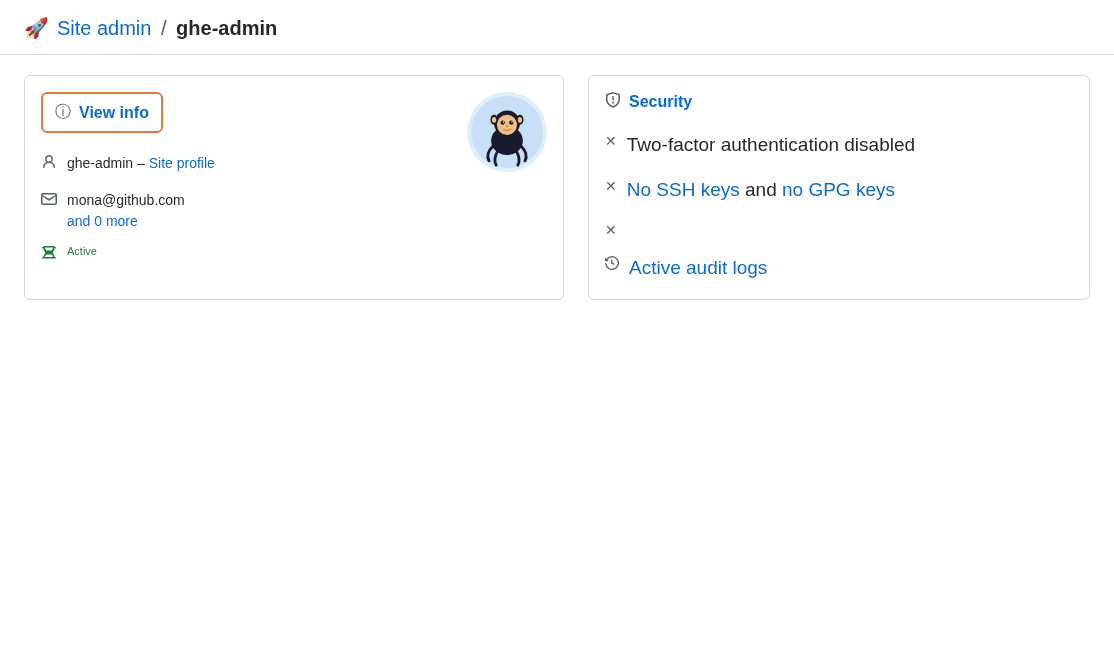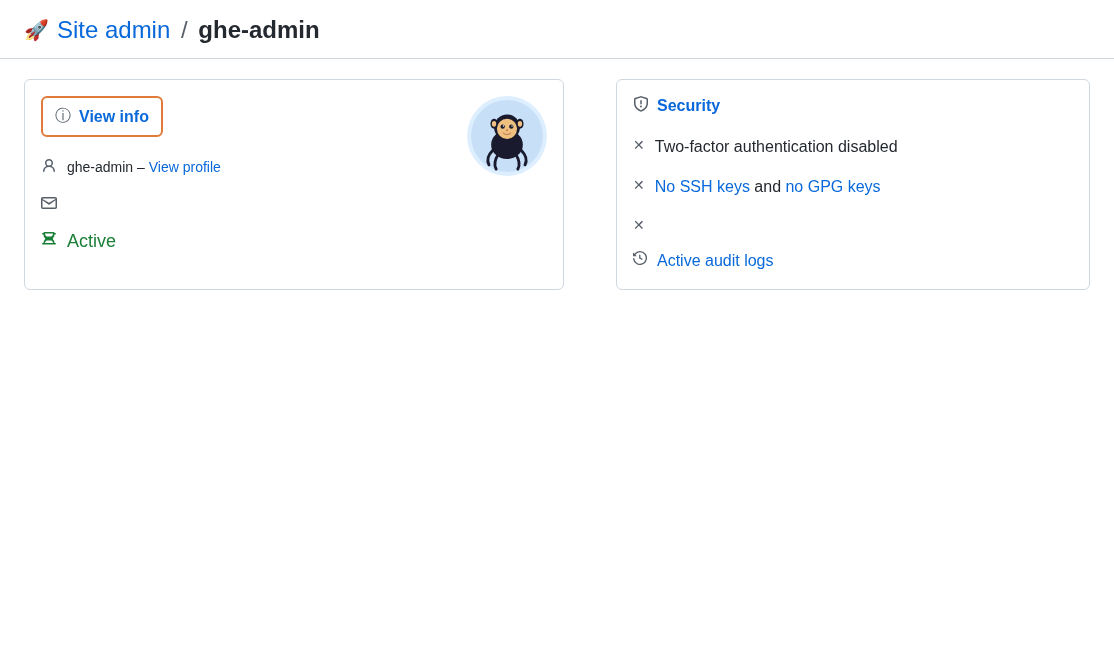--- a/index.html
+++ b/index.html
@@ -18,21 +18,21 @@
       display: flex;
       align-items: center;
       gap: 8px;
     }
 
     .header-rocket {
       font-size: 20px;
     }
 
     .header-title {
-      font-size: 24px;
+      font-size: 20px;
       color: #24292f;
     }
 
     .header-title .site-admin-link {
       color: #0969da;
       text-decoration: none;
       font-weight: 400;
     }
 
     .header-title .separator {
@@ -59,21 +59,20 @@
       padding: 16px;
       margin-right: 24px;
       position: relative;
     }
 
     .right-panel {
       flex: 1;
       border: 1px solid #d0d7de;
       border-radius: 6px;
       padding: 16px;
-      margin-left: 28px;
     }
 
     .section-header {
       display: flex;
       align-items: center;
       gap: 8px;
       margin-bottom: 20px;
     }
 
     .section-header.user-info-header {
@@ -149,21 +148,21 @@
     }
 
     .link {
       color: #0969da;
       text-decoration: none;
       cursor: pointer;
     }
 
     .active-label {
       color: #1a7f37;
-      font-size: 18px;
+      font-size: 11px;
     }
 
     .active-icon {
       color: #1a7f37;
       font-size: 16px;
     }
 
     .security-rows {
       display: flex;
       flex-direction: column;
@@ -179,21 +178,21 @@
     .x-icon {
       color: #57606a;
       font-size: 14px;
       margin-top: 2px;
       flex-shrink: 0;
       font-weight: 300;
     }
 
     .security-row-text {
       color: #24292f;
-      font-size: 16px;
+      font-size: 19px;
       line-height: 1.5;
     }
 
     .audit-icon {
       color: #57606a;
       font-size: 14px;
       margin-top: 2px;
       flex-shrink: 0;
     }
   </style>
@@ -259,32 +258,36 @@
         <span class="info-row-icon">
           <svg width="16" height="16" viewBox="0 0 16 16" fill="#57606a" xmlns="http://www.w3.org/2000/svg">
             <path d="M10.5 5a2.5 2.5 0 1 1-5 0 2.5 2.5 0 0 1 5 0zm.061 3.073a4 4 0 1 0-5.123 0 6.004 6.004 0 0 0-3.431 5.142.75.75 0 0 0 1.498.07 4.5 4.5 0 0 1 8.99 0 .75.75 0 1 0 1.498-.07 6.005 6.005 0 0 0-3.432-5.142z"></path>
           </svg>
         </span>
         <div class="info-row-content">
           <span class="info-row-text">
             <span>ghe-admin</span>
             <span> – </span>
             <a class="link">
-              <span>View profile</span>
+              <span>Site profile</span>
             </a>
           </span>
         </div>
       </div>
 
       <div class="info-row">
         <span class="info-row-icon">
           <svg width="16" height="16" viewBox="0 0 16 16" fill="#57606a" xmlns="http://www.w3.org/2000/svg">
             <path d="M1.75 2h12.5c.966 0 1.75.784 1.75 1.75v8.5A1.75 1.75 0 0 1 14.25 14H1.75A1.75 1.75 0 0 1 0 12.25v-8.5C0 2.784.784 2 1.75 2ZM1.5 12.251c0 .138.112.25.25.25h12.5a.25.25 0 0 0 .25-.25V5.329L8.22 9.658a.5.5 0 0 1-.44 0L1.5 5.329v6.922Zm13-8.181v-.32a.25.25 0 0 0-.25-.25H1.75a.25.25 0 0 0-.25.25v.32L8 7.86Z"></path>
           </svg>
         </span>
+        <div class="info-row-content">
+          <span class="info-row-text">mona@github.com</span>
+          <a class="link">and 0 more</a>
+        </div>
       </div>
 
       <div class="info-row">
         <span class="active-icon">
           <svg width="16" height="16" viewBox="0 0 16 16" fill="#1a7f37" xmlns="http://www.w3.org/2000/svg">
             <path d="M2.5 1.75v.25h-.75a.75.75 0 0 0 0 1.5h.75v.25c0 1.314.526 2.498 1.378 3.362a.99.99 0 0 1 0 1.376A4.749 4.749 0 0 0 2.5 11.75v.25h-.75a.75.75 0 0 0 0 1.5h12.5a.75.75 0 0 0 0-1.5h-.75v-.25a4.749 4.749 0 0 0-1.378-3.362.99.99 0 0 1 0-1.376A4.749 4.749 0 0 0 13.5 3.75V3.5h.75a.75.75 0 0 0 0-1.5H13.5v-.25a.75.75 0 0 0-.75-.75h-9.5a.75.75 0 0 0-.75.75Zm1.5.75h8v.25A3.25 3.25 0 0 1 10.386 5.5H5.614A3.25 3.25 0 0 1 4 2.75V2.5Zm0 9.5v-.25A3.25 3.25 0 0 1 5.614 9.5h4.772A3.25 3.25 0 0 1 12 11.75v.25H4Z"></path>
           </svg>
         </span>
         <span class="active-label">Active</span>
       </div>

